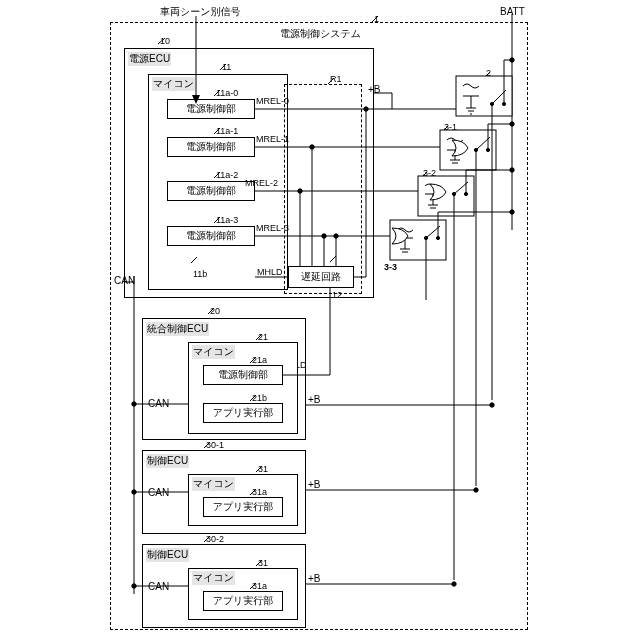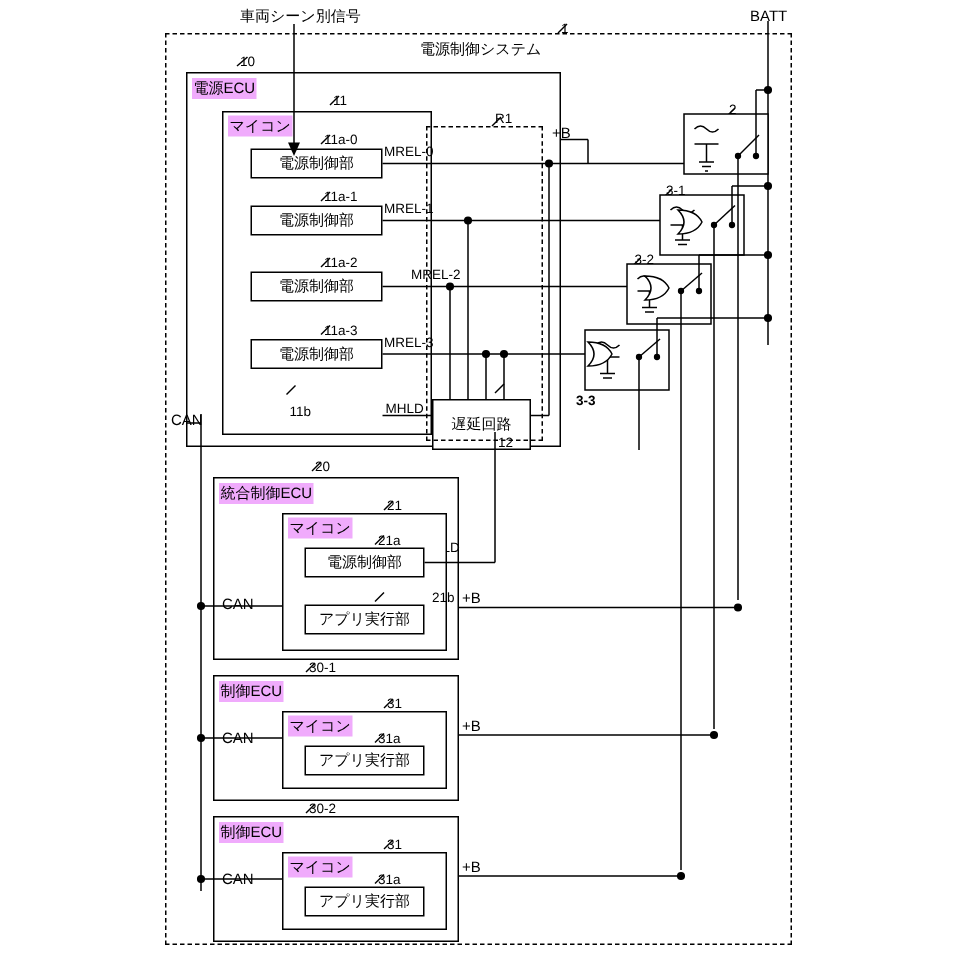--- a/index.html
+++ b/index.html
@@ -2,21 +2,21 @@
 <html><head>
 <meta charset="utf-8">
 <style>
   html,body{margin:0;padding:0;background:#fff;}
   body{width:640px;height:640px;font-family:"Liberation Sans",sans-serif;color:#000;}
   #root{position:relative;width:640px;height:640px;overflow:hidden;}
   .lbl{position:absolute;font-size:10px;line-height:11px;white-space:nowrap;}
   .lbl.sm{font-size:9px;}
   .lbl.xs{font-size:8px;}
   .box{position:absolute;border:1px solid #000;background:#fff;box-sizing:border-box;}
-  .boxlbl{position:absolute;font-size:10px;white-space:nowrap;background:#f0abfc;padding:0 1px;}
+  .boxlbl{position:absolute;font-size:10px;white-space:nowrap;background:#e5e5e5;padding:0 1px;}
   .innerbox{position:absolute;border:1px solid #000;background:#fff;box-sizing:border-box;
             display:flex;align-items:center;justify-content:center;font-size:10px;white-space:nowrap;}
   .dashed{position:absolute;border:1px dashed #000;box-sizing:border-box;background:transparent;}
   svg.ov{position:absolute;left:0;top:0;width:640px;height:640px;pointer-events:none;}
 </style>
 </head>
 <body>
 
 <div id="root">
 
@@ -38,30 +38,30 @@
   <div class="innerbox" style="left:167px;top:99px;width:88px;height:20px;">電源制御部</div>
   <div class="lbl sm" style="left:216px;top:88px;">11a-0</div>
   <div class="lbl sm" style="left:256px;top:96px;">MREL-0</div>
 
   <div class="innerbox" style="left:167px;top:137px;width:88px;height:20px;">電源制御部</div>
   <div class="lbl sm" style="left:216px;top:126px;">11a-1</div>
   <div class="lbl sm" style="left:256px;top:134px;">MREL-1</div>
 
   <div class="innerbox" style="left:167px;top:181px;width:88px;height:20px;">電源制御部</div>
   <div class="lbl sm" style="left:216px;top:170px;">11a-2</div>
-  <div class="lbl sm" style="left:245px;top:178px;margin-left:29px;">MREL-2</div>
+  <div class="lbl sm" style="left:245px;top:178px;">MREL-2</div>
 
   <div class="innerbox" style="left:167px;top:226px;width:88px;height:20px;">電源制御部</div>
   <div class="lbl sm" style="left:216px;top:215px;">11a-3</div>
   <div class="lbl sm" style="left:256px;top:223px;">MREL-3</div>
 
   <div class="lbl sm" style="left:193px;top:269px;">11b</div>
   <div class="lbl sm" style="left:257px;top:267px;">MHLD</div>
 
-  <div class="innerbox" style="left:288px;top:266px;width:66px;height:34px;">遅延回路</div>
+  <div class="innerbox" style="left:288px;top:266px;width:66px;height:22px;">遅延回路</div>
   <div class="lbl sm" style="left:332px;top:254px;margin-top:36px;">12</div>
 
   <div class="dashed" style="left:284px;top:84px;width:78px;height:210px;"></div>
   <div class="lbl sm" style="left:330px;top:74px;">R1</div>
 
   <div class="lbl" style="left:114px;top:275px;">CAN</div>
   <div class="lbl" style="left:368px;top:84px;">+B</div>
 
   <div class="lbl sm" style="left:486px;top:68px;">2</div>
   <div class="lbl sm" style="left:444px;top:122px;">3-1</div>
@@ -80,21 +80,21 @@
   <div class="lbl sm" style="left:282px;top:360px;">RHLD</div>
 
   <div class="box" style="left:188px;top:342px;width:110px;height:92px;"></div>
   <div class="boxlbl" style="left:192px;top:345px;">マイコン</div>
   <div class="lbl sm" style="left:258px;top:332px;">21</div>
 
   <div class="innerbox" style="left:203px;top:365px;width:80px;height:20px;">電源制御部</div>
   <div class="lbl sm" style="left:252px;top:355px;">21a</div>
 
   <div class="innerbox" style="left:203px;top:403px;width:80px;height:20px;">アプリ実行部</div>
-  <div class="lbl sm" style="left:252px;top:393px;margin-left:36px;">21b</div>
+  <div class="lbl sm" style="left:252px;top:393px;">21b</div>
 
   <div class="box" style="left:142px;top:450px;width:164px;height:84px;"></div>
   <div class="boxlbl" style="left:146px;top:454px;">制御ECU</div>
   <div class="lbl sm" style="left:206px;top:440px;">30-1</div>
   <div class="lbl" style="left:148px;top:487px;">CAN</div>
   <div class="lbl" style="left:308px;top:479px;">+B</div>
 
   <div class="box" style="left:188px;top:474px;width:110px;height:52px;"></div>
   <div class="boxlbl" style="left:192px;top:477px;">マイコン</div>
   <div class="lbl sm" style="left:258px;top:464px;">31</div>

